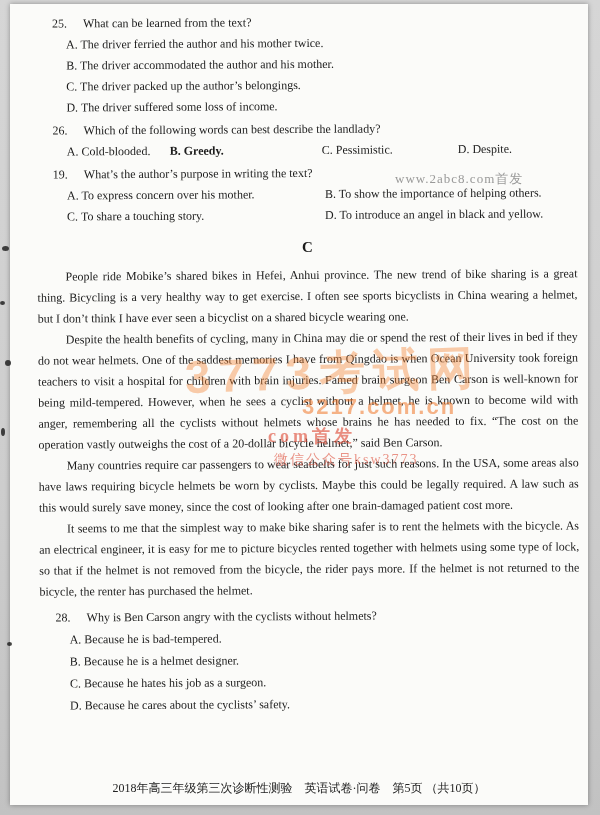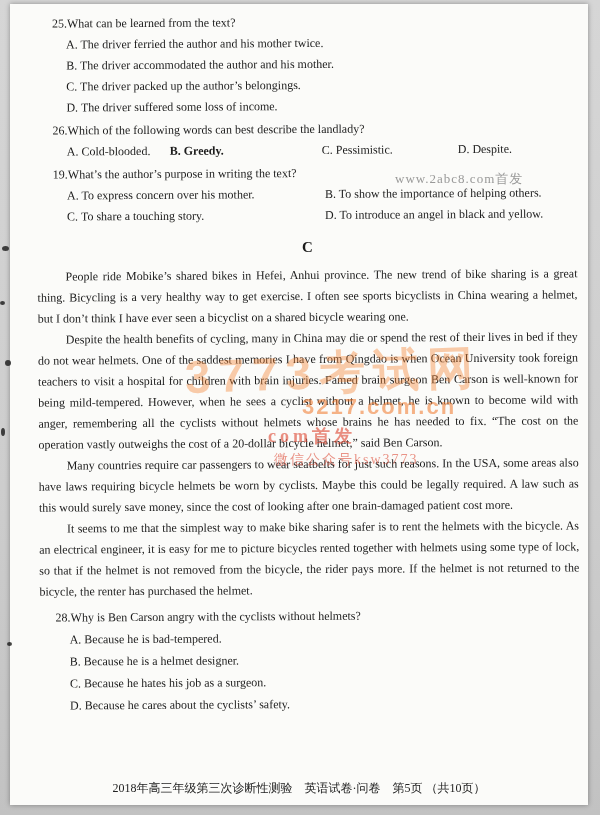--- a/index.html
+++ b/index.html
@@ -18,21 +18,21 @@
     position:absolute; left:10px; top:4px; width:578px; height:801px;
     background:#fbfbf9;
     box-shadow:0 0 5px rgba(0,0,0,.35);
   }
   .content {
     position:absolute; left:28px; top:8px; width:540px;
     color:#1c1c1c; font-size:12px; line-height:21px;
     transform:rotate(-0.35deg);
   }
   .stem-row { padding-left:16px; }
-  .qnum { margin-right:0; }
+  .qnum { margin-right:16px; }
   .opt-stack .opt { padding-left:30px; }
   .q26-row { display:flex; padding-left:30px; }
   .q26-row .o0 { width:103px; }
   .q26-row .o1 { width:152px;font-weight:bold; }
   .q26-row .o2 { width:136px;font-family:Liberation Serif, serif; }
   .q26-row .o3 { flex:1; }
   .q27-grid { display:grid; grid-template-columns:258px 1fr; padding-left:30px; }
   .question { margin-bottom:2px; }
   .section-c { text-align:center; font-weight:bold; font-size:15px; margin:11px 0 7px; }
   .para { text-indent:28px; text-align:justify; }

